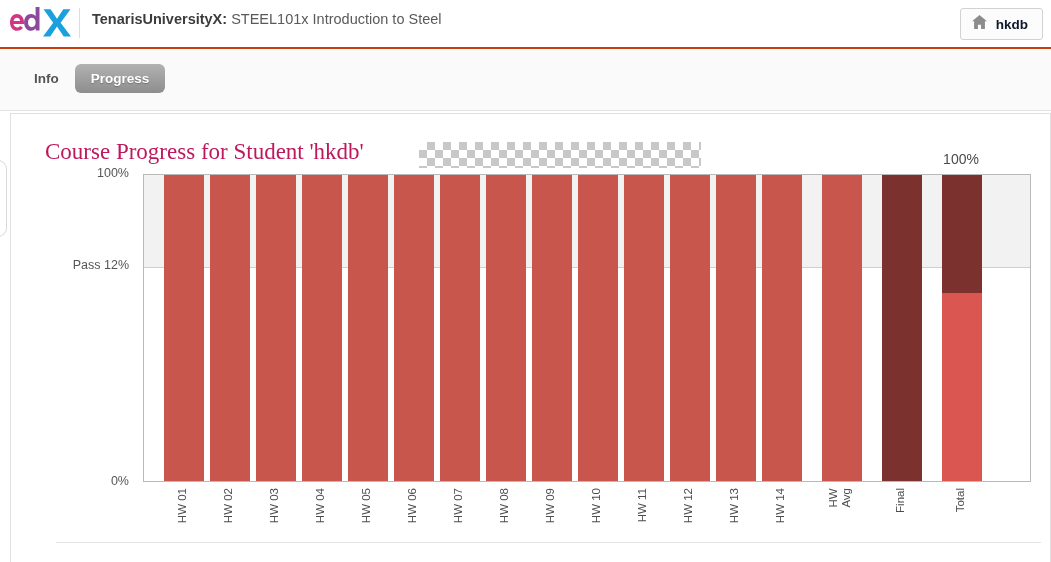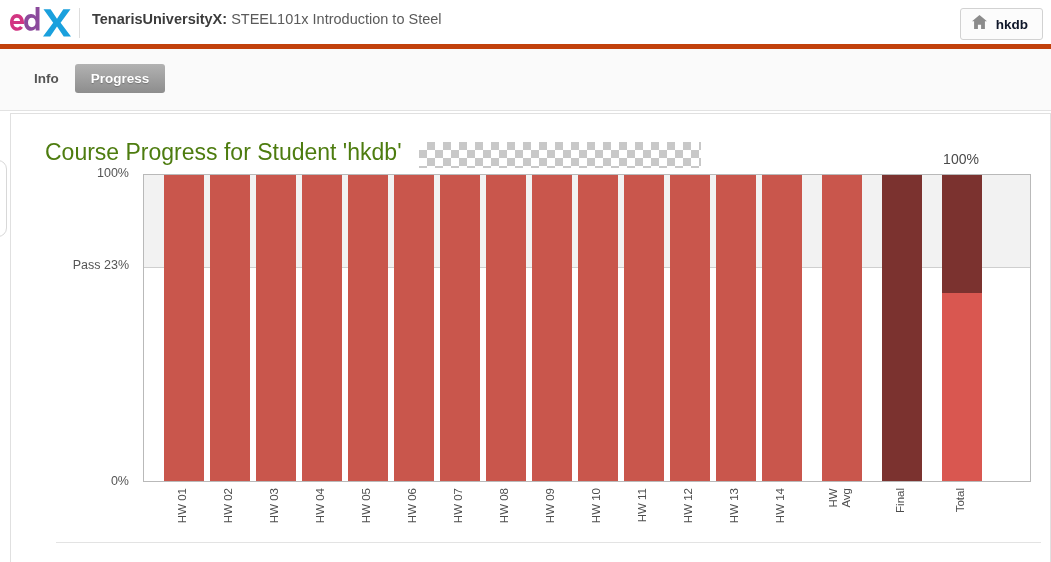--- a/index.html
+++ b/index.html
@@ -9,21 +9,21 @@
     background: #ffffff;
     font-family: "Liberation Sans", sans-serif;
     overflow: hidden;
   }
 
   
   #header {
     position: absolute; left: 0; top: 0;
     width: 1051px; height: 49px;
     background: #ffffff;
-    border-bottom: 5px solid #c2410c;
+    border-bottom: 2px solid #c2410c;
   }
   #logo-wrap {
     position: absolute; left: 10px; top: 7px;
     width: 62px; height: 30px;
   }
   #logo-divider {
     position: absolute; left: 79px; top: 8px;
     width: 1px; height: 30px; background: #dddddd;
   }
   #course-title {
@@ -63,20 +63,21 @@
     font-size: 13.5px; font-weight: bold; color: #555555;
     padding: 7px 16px;
     border-radius: 3px;
     white-space: nowrap;
     cursor: pointer;
   }
   .tab.active {
     color: #ffffff;
     background: linear-gradient(to bottom, #b2b2b2 0%, #8d8d8d 100%);
     text-shadow: 0 1px 1px rgba(0,0,0,0.25);
+    border-radius: 6px;
   }
 
   
   #edge-handle {
     position: absolute; left: -11px; top: 160px;
     width: 18px; height: 77px;
     border: 1px solid #d8d8d8;
     border-radius: 9px;
     background: #ffffff;
   }
@@ -86,22 +87,23 @@
     position: absolute; left: 10px; top: 113px;
     width: 1041px; height: 449px;
     background: #ffffff;
     border-left: 1px solid #e0e0e0;
     border-top: 1px solid #e0e0e0;
     border-right: 1px solid #e0e0e0;
   }
 
   #chart-title {
     position: absolute; left: 34px; top: 25px;
-    font-size: 23px; color: #4d7c0f; font-weight: normal;
+    font-size: 23px; color: #be185d; font-weight: normal;
     white-space: nowrap;
+    font-family: Liberation Serif, serif;
   }
   
   #broken-img {
     position: absolute; left: 408px; top: 28px;
     width: 282px; height: 26px;
     background-image:
       linear-gradient(45deg, #c8c8c8 25%, transparent 25%, transparent 75%, #c8c8c8 75%),
       linear-gradient(45deg, #c8c8c8 25%, transparent 25%, transparent 75%, #c8c8c8 75%);
     background-size: 16px 16px;
     background-position: 0 0, 8px 8px;
@@ -209,21 +211,21 @@
 <div id="edge-handle"></div>
 
 <div id="content-card">
 
   <div id="chart-title">Course Progress for Student 'hkdb'</div>
   <div id="broken-img"></div>
 
   <div id="chart">
     <div id="ylabels">
         <div class="ylabel" style="top: -8px; right: 8px;">100%</div>
-        <div class="ylabel" style="top: 84.4px; right: 8px;">Pass 23%</div>
+        <div class="ylabel" style="top: 84.4px; right: 8px;">Pass 12%</div>
         <div class="ylabel" style="top: 300px; right: 8px;">0%</div>
       </div>
     <div id="plot">
       <div id="pass-band"></div>
       <div id="pass-line"></div>
     <div class="bar" style="left: 20px; width: 40px; height: 308px;">
           <div class="seg" style="background: rgb(201, 86, 76); height: 100%; bottom: 0%; position: absolute;"></div>
         </div>
         <div class="bar" style="left: 66px; width: 40px; height: 308px;">
           <div class="seg" style="background: rgb(201, 86, 76); height: 100%; bottom: 0%; position: absolute;"></div>

